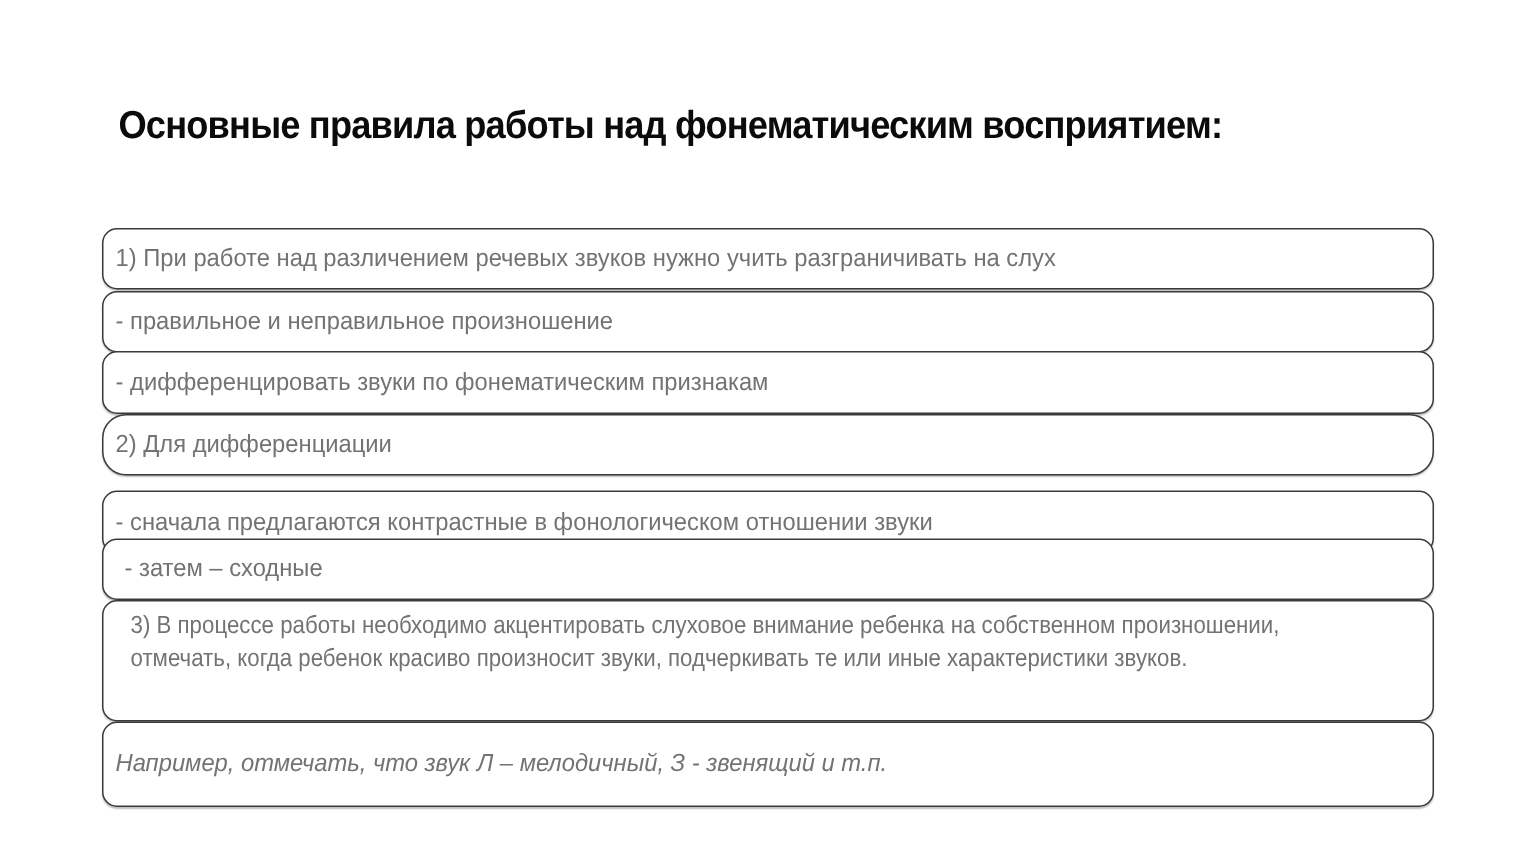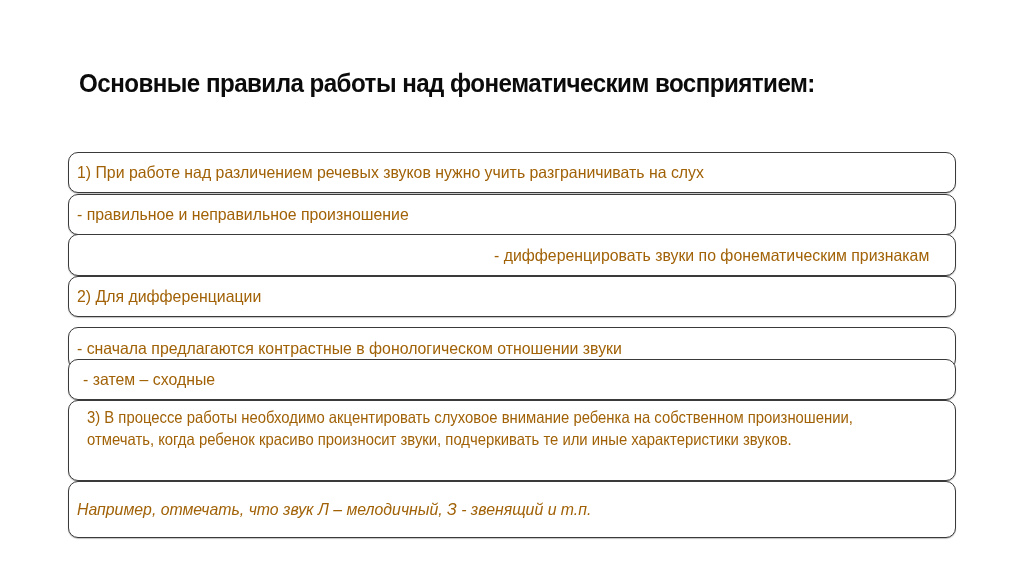--- a/index.html
+++ b/index.html
@@ -10,44 +10,44 @@
     .title {
       position: absolute; left: 79px; top: 68px;
       font-size: 26px; font-weight: bold; letter-spacing: -0.6px; color: #0b0b0b;
       transform: scaleX(0.93); transform-origin: left center; white-space: nowrap;
     }
     .list { position: absolute; left: 68px; top: 152px; width: 888px; }
     .box {
       box-sizing: border-box; position: absolute; left: 0; width: 888px;
       border: 1.5px solid #3a3a3a; border-radius: 10px; background: #fff;
       padding: 0 8px; display: flex; align-items: center;
-      font-size: 16.5px; color: #a16207;
+      font-size: 16.5px; color: #737373;
       box-shadow: 0 1px 1px rgba(0,0,0,0.25);
     }
     .box span { white-space: nowrap; display: inline-block; transform: scaleX(0.96); transform-origin: left center; }
     .box.multi { align-items: flex-start; padding-top: 5px; padding-left: 18px; }
     .box.multi span { white-space: normal; line-height: 22px; font-size: 16.5px; transform: scaleX(0.9); width: 960px; }
     .box.italic span { font-style: italic; }
   </style>
 </head>
 <body>
 
 <div class="title">Основные правила работы над фонематическим восприятием:</div>
 
 <div class="list">
   <div class="box" style="top:0px;height:41px;">
     <span>1) При работе над различением речевых звуков нужно учить разграничивать на слух</span>
   </div>
   <div class="box" style="top:42px;height:41px;">
     <span>- правильное и неправильное произношение</span>
   </div>
-  <div class="box" style="top:82px;height:42px;justify-content:flex-end;">
+  <div class="box" style="top:82px;height:42px;">
     <span>- дифференцировать звуки по фонематическим признакам</span>
   </div>
-  <div class="box" style="top:124px;height:41px;">
+  <div class="box" style="top:124px;height:41px;border-radius:16px;">
     <span>2) Для дифференциации</span>
   </div>
   <div class="box" style="top:175px;height:42px;">
     <span>- сначала предлагаются контрастные в фонологическом отношении звуки</span>
   </div>
   <div class="box" style="top:207px;height:41px;padding-left:14px;">
     <span>- затем – сходные</span>
   </div>
   <div class="box multi" style="top:248px;height:81px;">
     <span>3) В процессе работы необходимо акцентировать слуховое внимание ребенка на собственном произношении, отмечать, когда ребенок красиво произносит звуки, подчеркивать те или иные характеристики звуков.</span>

